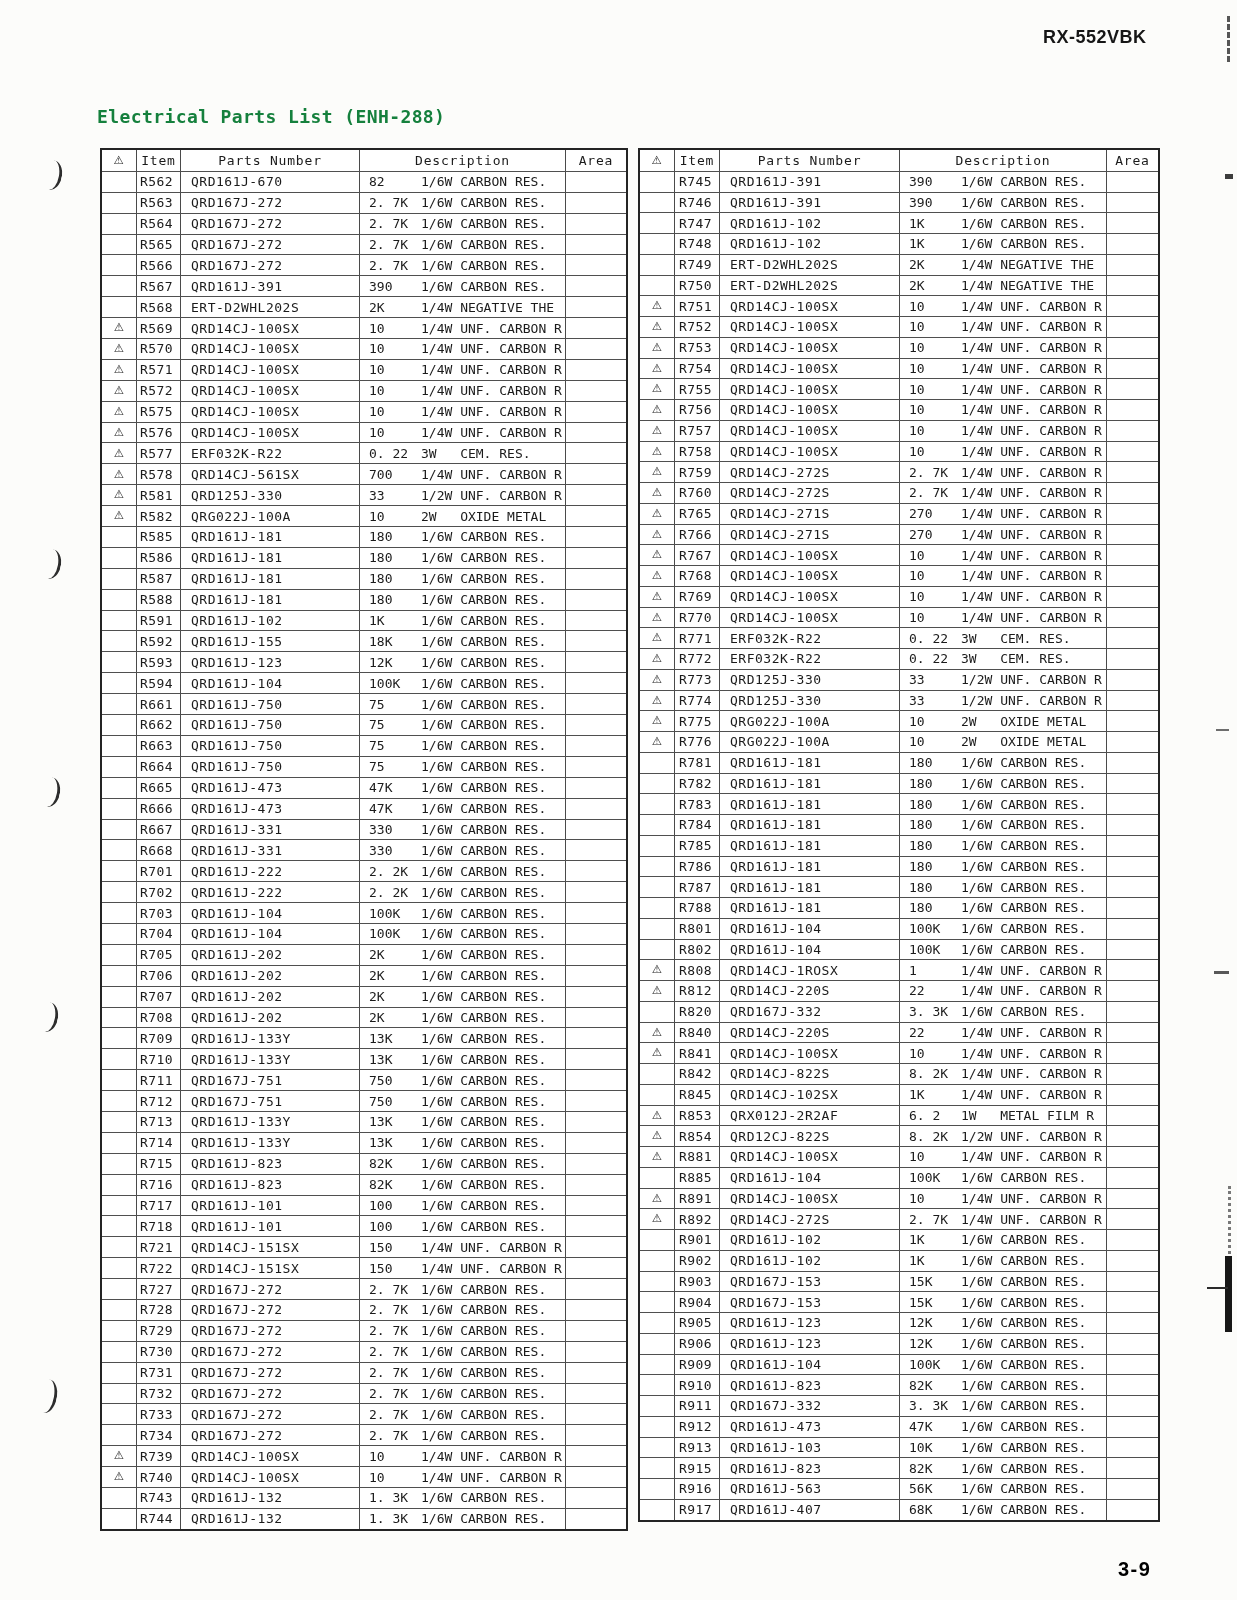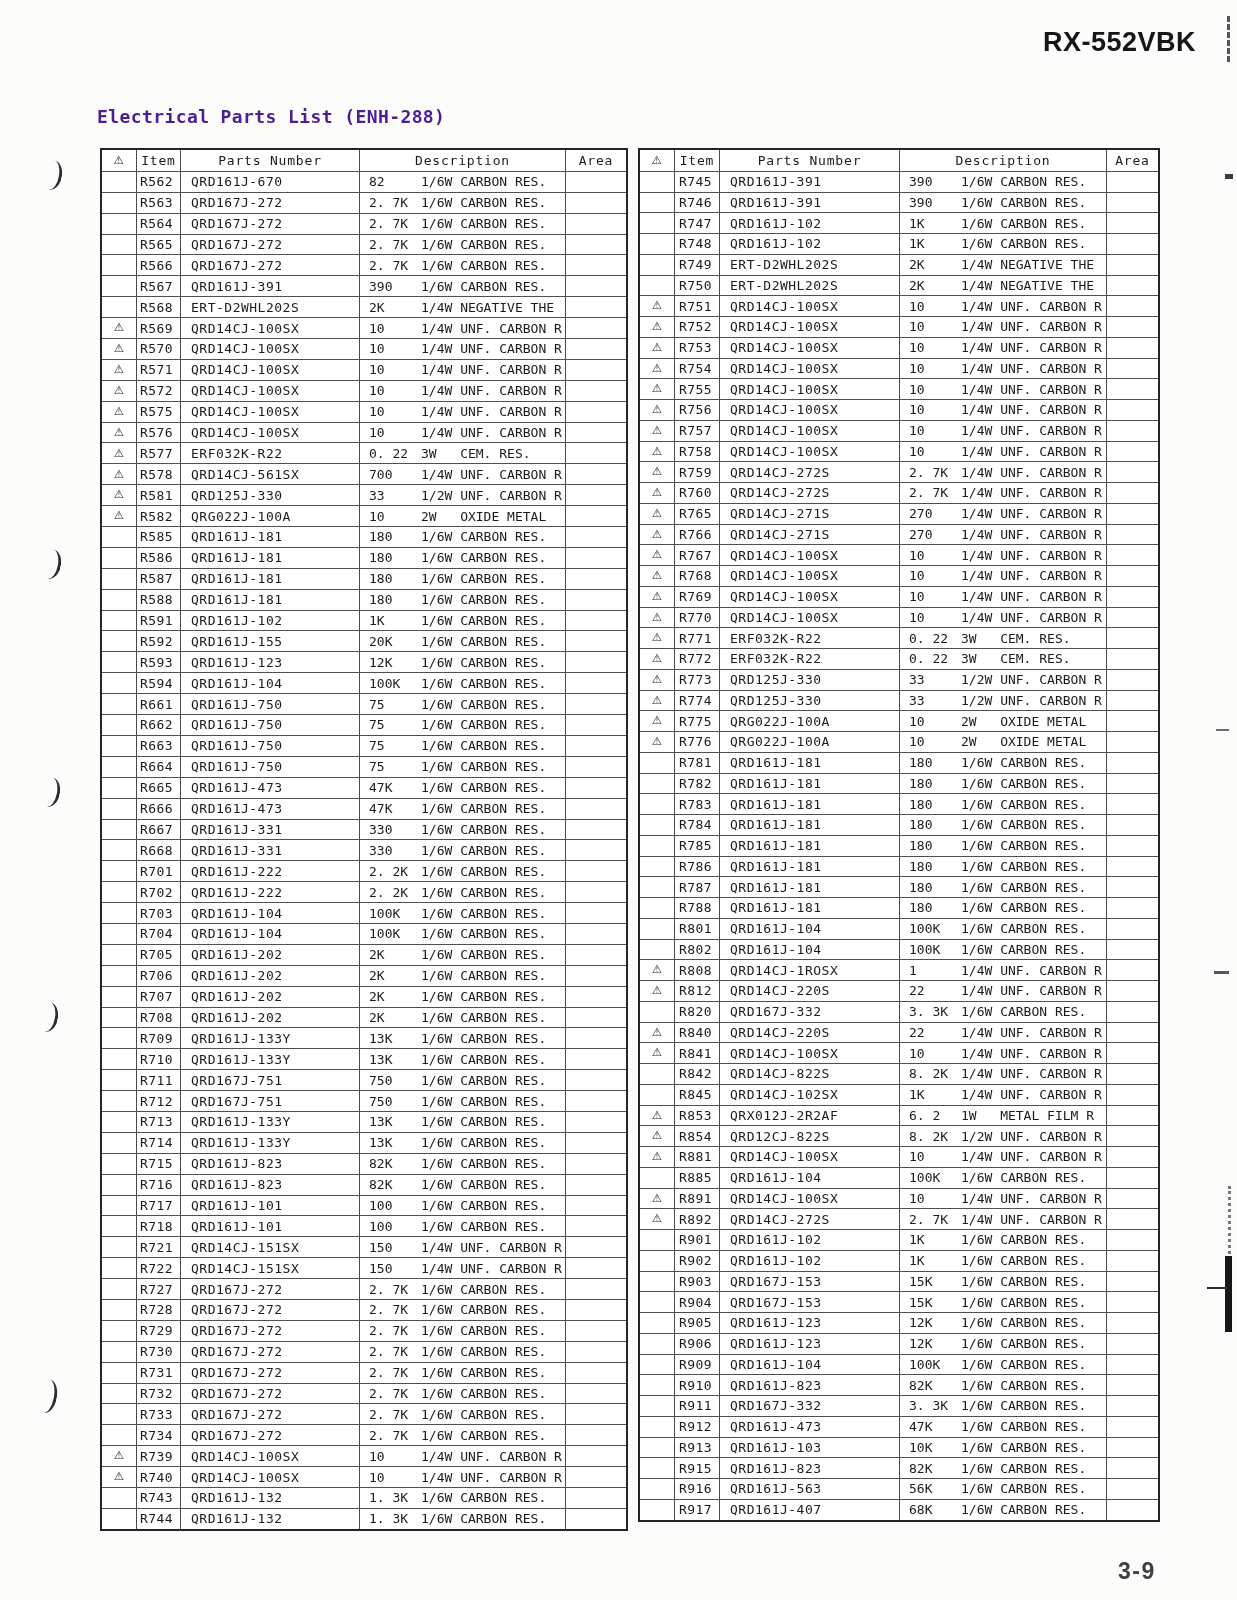--- a/index.html
+++ b/index.html
@@ -4,25 +4,25 @@
 <style>
   html,body{margin:0;padding:0;}
   body{
     width:1237px;height:1600px;position:relative;overflow:hidden;
     background:#fcfcfa;color:#1b1b1b;
     font-family:"DejaVu Sans Mono", monospace;
   }
   .model{
     position:absolute;left:1043px;top:27px;
     font-family:"Liberation Sans", sans-serif;font-weight:bold;
-    font-size:27px;letter-spacing:0.5px;color:#161616;
+    font-size:18px;letter-spacing:0.5px;color:#161616;
   }
   .title{
     position:absolute;left:97px;top:106px;
-    font-weight:bold;font-size:18px;letter-spacing:0.4px;color:#4c1d95;
+    font-weight:bold;font-size:18px;letter-spacing:0.4px;color:#15803d;
   }
   .parts-table{
     position:absolute;top:148px;border:2px solid #242424;background:#fff;
     box-sizing:border-box;
   }
   #left-table{left:100px;width:528px;}
   #right-table{left:638px;width:522px;}
   .trow{display:flex;box-sizing:border-box;}
   #left-table .trow{height:20.9px;}
   #right-table .trow{height:20.75px;}
@@ -60,21 +60,21 @@
   .edge-dash-v{position:absolute;left:1227px;top:16px;height:46px;width:0;border-left:3px dashed #565656;}
   .edge-dot{position:absolute;left:1225px;top:174px;width:8px;height:5px;background:#3d3d3d;}
   .edge-dash-1{position:absolute;left:1216px;top:729px;width:13px;height:2px;background:#6d6d6d;}
   .edge-dash-2{position:absolute;left:1214px;top:971px;width:15px;height:3px;background:#585858;}
   .edge-speckle{position:absolute;left:1228px;top:1186px;height:74px;width:0;border-left:3px dotted #787878;}
   .edge-bar{position:absolute;left:1225px;top:1256px;width:7px;height:76px;background:#171717;}
   .edge-tick{position:absolute;left:1207px;top:1287px;width:21px;height:2px;background:#2a2a2a;}
   .page-number{
     position:absolute;left:1118px;top:1558px;
     font-family:"Liberation Sans", sans-serif;font-weight:bold;
-    font-size:23px;letter-spacing:1.5px;color:#404040;
+    font-size:20px;letter-spacing:1.5px;color:#000000;
   }
 </style>
 </head>
 <body>
 
 <div class="model">RX-552VBK</div>
 <div class="title">Electrical Parts List (ENH-288)</div>
 
 <section class="parts-table" id="left-table">
     <div class="trow header">
@@ -350,21 +350,21 @@
     </div>
     <div class="cell area"></div>
   </div>
     <div class="trow">
     <div class="cell warn">
         <span class="warn-glyph"></span>
       </div>
     <div class="cell item">R592</div>
     <div class="cell pn">QRD161J-155</div>
     <div class="cell desc">
-      <span class="val">20K</span>
+      <span class="val">18K</span>
       <span class="dtext">1/6W CARBON RES.</span>
     </div>
     <div class="cell area"></div>
   </div>
     <div class="trow">
     <div class="cell warn">
         <span class="warn-glyph"></span>
       </div>
     <div class="cell item">R593</div>
     <div class="cell pn">QRD161J-123</div>

